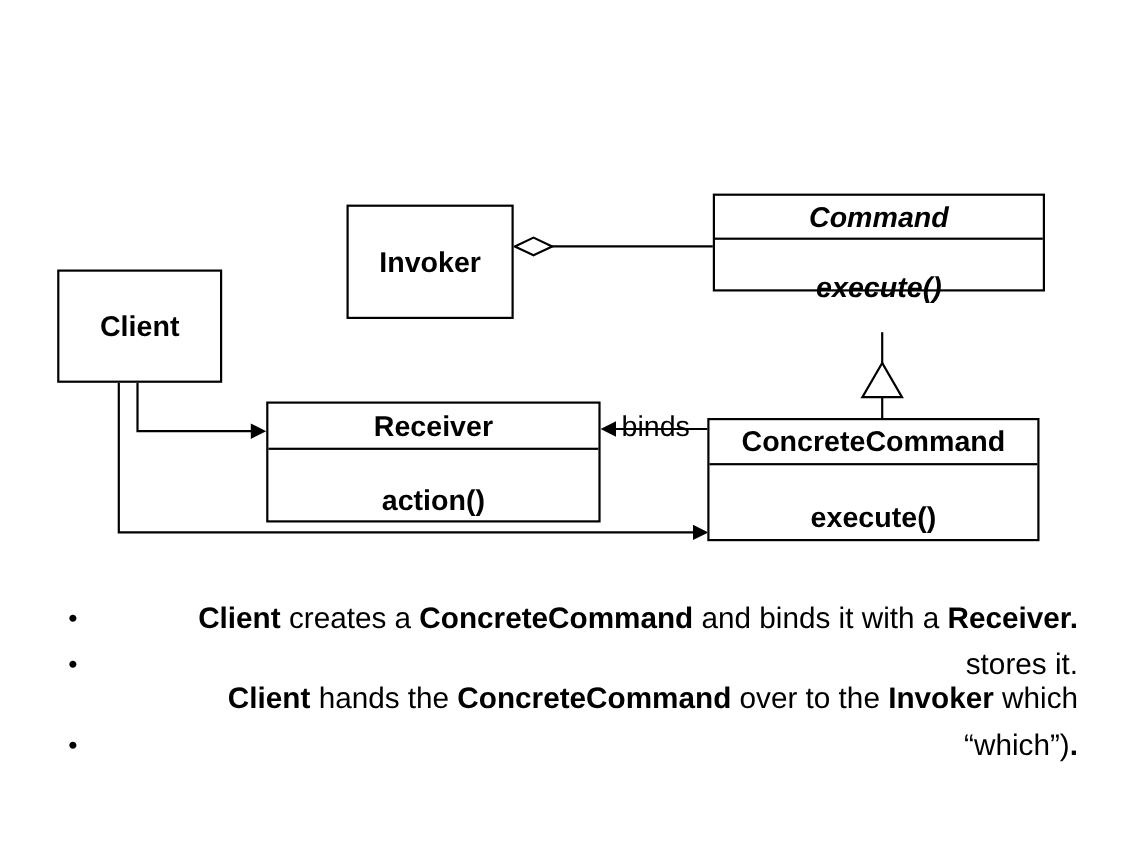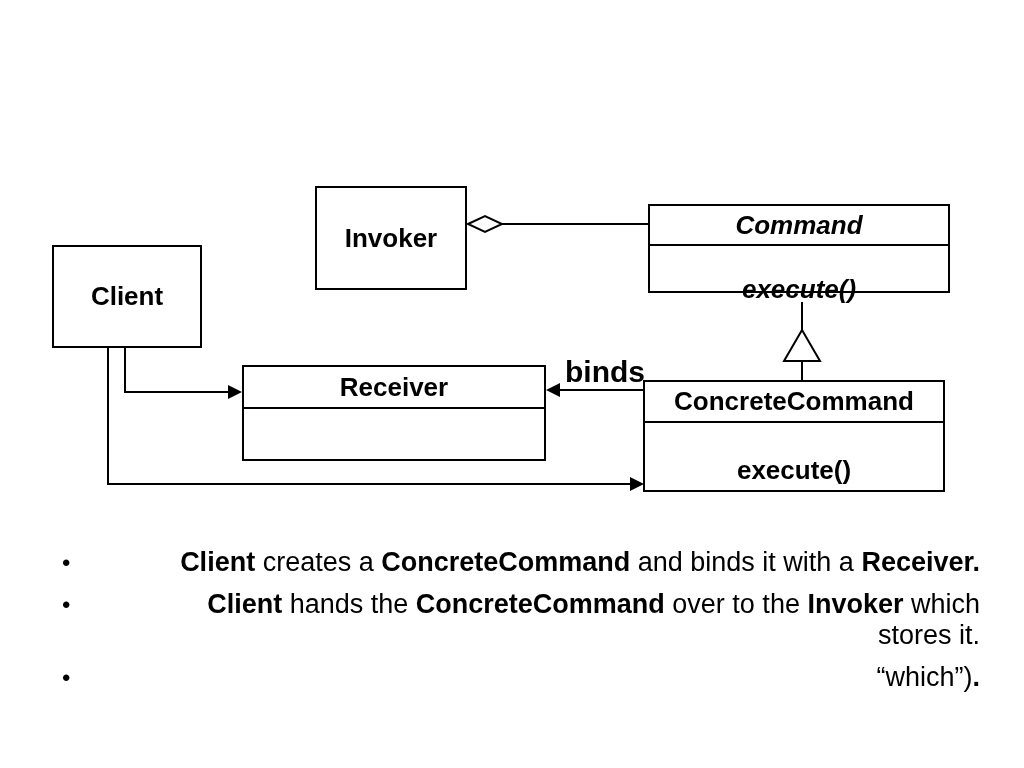--- a/index.html
+++ b/index.html
@@ -39,31 +39,31 @@
   .uml-box.compartments { display:flex; flex-direction:column; }
   .uml-title {
     flex:0 0 auto;
     border-bottom:2px solid var(--ink);
     display:flex; align-items:center; justify-content:center;
   }
   .uml-body { flex:1 1 auto; display:flex; align-items:center; justify-content:center;margin-top:28px; }
   .abstract { font-style:italic; }
 
   #box-invoker  { left:315px; top:186px; width:152px; height:104px; }
-  #box-command  { left:648px; top:204px; width:302px; height:89px; }
+  #box-command  { left:648px; top:176px; width:302px; height:89px; }
   #box-command  .uml-title { height:40px; }
   #box-client   { left:52px;  top:245px; width:150px; height:103px; }
-  #box-receiver { left:242px; top:365px; width:304px; height:96px; }
+  #box-receiver { left:242px; top:365px; width:304px; height:110px; }
   #box-receiver .uml-title { height:42px; }
   #box-concrete { left:643px; top:380px; width:302px; height:112px; }
   #box-concrete .uml-title { height:41px; }
 
   .binds-label {
-    position:absolute; left:565px; top:355px; z-index:2;
-    font-weight:700; font-size:30px; line-height:1.1;
+    position:absolute; left:565px; top:373px; z-index:2;
+    font-weight:400; font-size:26px; line-height:1.1;
   }
 
   
   .bullets {
     position:absolute; left:60px; top:547px; width:920px; z-index:2;
     font-size:27px; line-height:31px;
   }
   .bullet { display:flex; align-items:flex-start; margin-bottom:11px; }
   .marker { flex:0 0 43px; font-size:24px; line-height:31px; padding-left:2px; }
   .b-body { flex:1 1 auto; }
@@ -109,20 +109,23 @@
   </div>
 
   <div class="uml-box simple" id="box-client">
     <span>Client</span>
   </div>
 
   <div class="uml-box compartments" id="box-receiver">
     <div class="uml-title">
       <span>Receiver</span>
     </div>
+    <div class="uml-body">
+      <span>action()</span>
+    </div>
   </div>
 
   <div class="uml-box compartments" id="box-concrete">
     <div class="uml-title">
       <span>ConcreteCommand</span>
     </div>
     <div class="uml-body">
       <span>execute()</span>
     </div>
   </div>
@@ -132,22 +135,22 @@
   <div class="bullets">
       <div class="bullet">
         <span class="marker">•</span>
         <div class="b-body">
           <div class="b-line"><span class="bold">Client</span><span> creates a </span><span class="bold">ConcreteCommand</span><span> and binds it with a </span><span class="bold">Receiver.</span></div>
         </div>
       </div>
       <div class="bullet">
         <span class="marker">•</span>
         <div class="b-body">
+          <div class="b-line"><span>stores it.</span></div>
           <div class="b-line"><span class="bold">Client</span><span> hands the </span><span class="bold">ConcreteCommand</span><span> over to the </span><span class="bold">Invoker</span><span> which</span></div>
-          <div class="b-line"><span>stores it.</span></div>
         </div>
       </div>
       <div class="bullet">
         <span class="marker">•</span>
         <div class="b-body">
           <div class="b-line"><span>“which”)</span><span class="bold">.</span></div>
         </div>
       </div>
     </div>
 

